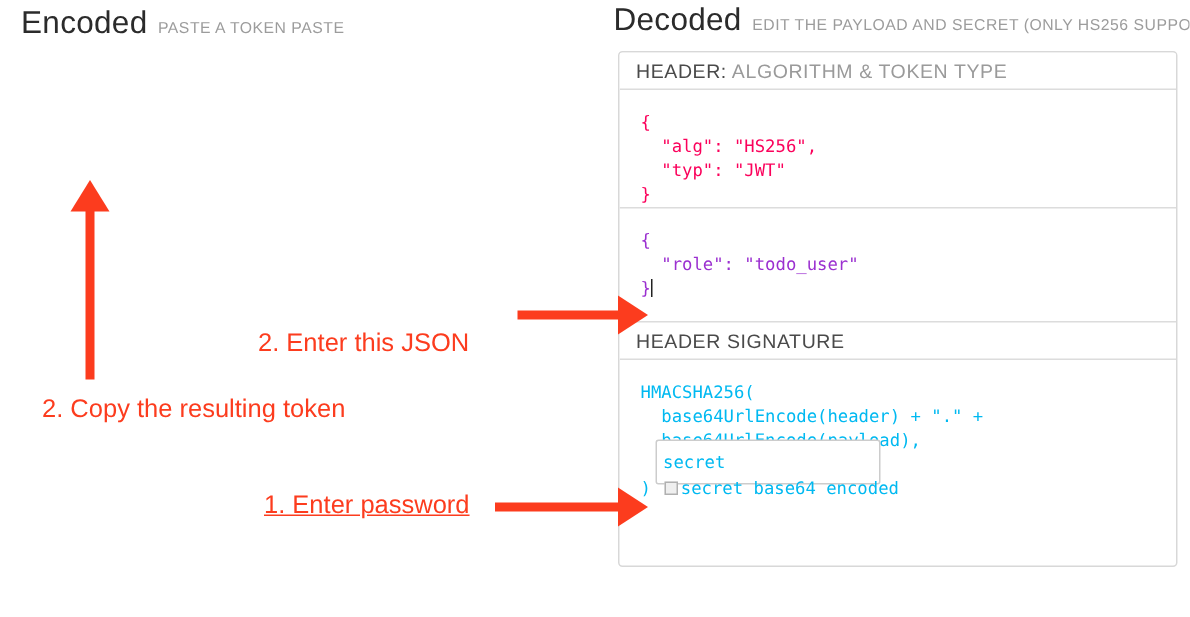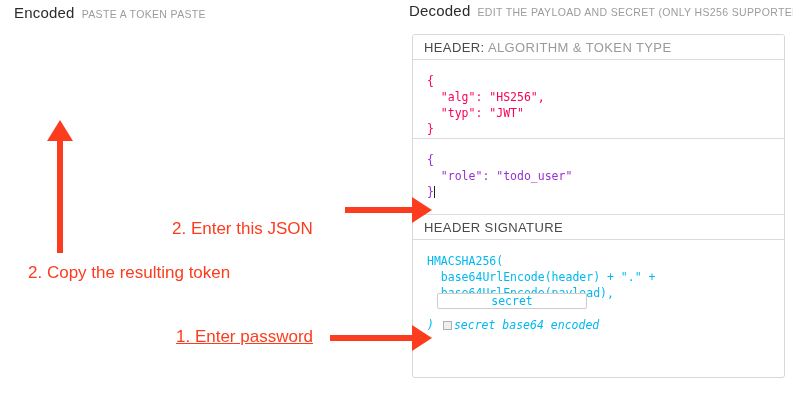--- a/index.html
+++ b/index.html
@@ -11,21 +11,21 @@
     overflow: hidden;
   }
   .stage { position: relative; width: 793px; height: 411px; background: #fff; }
 
   
   .col-title {
     position: absolute;
     white-space: nowrap;
   }
   .col-title .big {
-    font-size: 15px;
+    font-size: 21px;
     color: #2b2b2b;
     font-weight: 400;
     letter-spacing: 0.2px;
   }
   .col-title .sub {
     font-size: 10.5px;
     color: #9c9c9c;
     letter-spacing: 0.35px;
     margin-left: 7px;
     font-weight: 400;
@@ -102,41 +102,39 @@
     width: 1px;
     height: 12px;
     background: #222;
     vertical-align: -2px;
     margin-left: 0px;
   }
 
   .secret-input {
     position: absolute;
     left: 24px; top: 53px;
-    width: 150px; height: 16px;
+    width: 150px; height: 30px;
     border: 1px solid #cccccc;
     border-radius: 2px;
     background: #fff;
     color: #00b9f1;
     font-family: "DejaVu Sans Mono", monospace;
     font-size: 11.5px;
     line-height: 18px;
     padding: 0 4px;
     outline: none;
-    text-align: center;
   }
   .sign-tail {
     position: absolute;
     left: 14px; top: 78px;
     color: #00b9f1;
     font-family: "DejaVu Sans Mono", monospace;
     font-size: 11.5px;
     line-height: 14px;
     white-space: pre;
-    font-style: italic;
   }
   .b64-checkbox {
     display: inline-block;
     width: 9px; height: 9px;
     border: 1px solid #b0b0b0;
     background: #efefef;
     vertical-align: -1px;
     margin: 0 2px 0 2px;
   }
 

